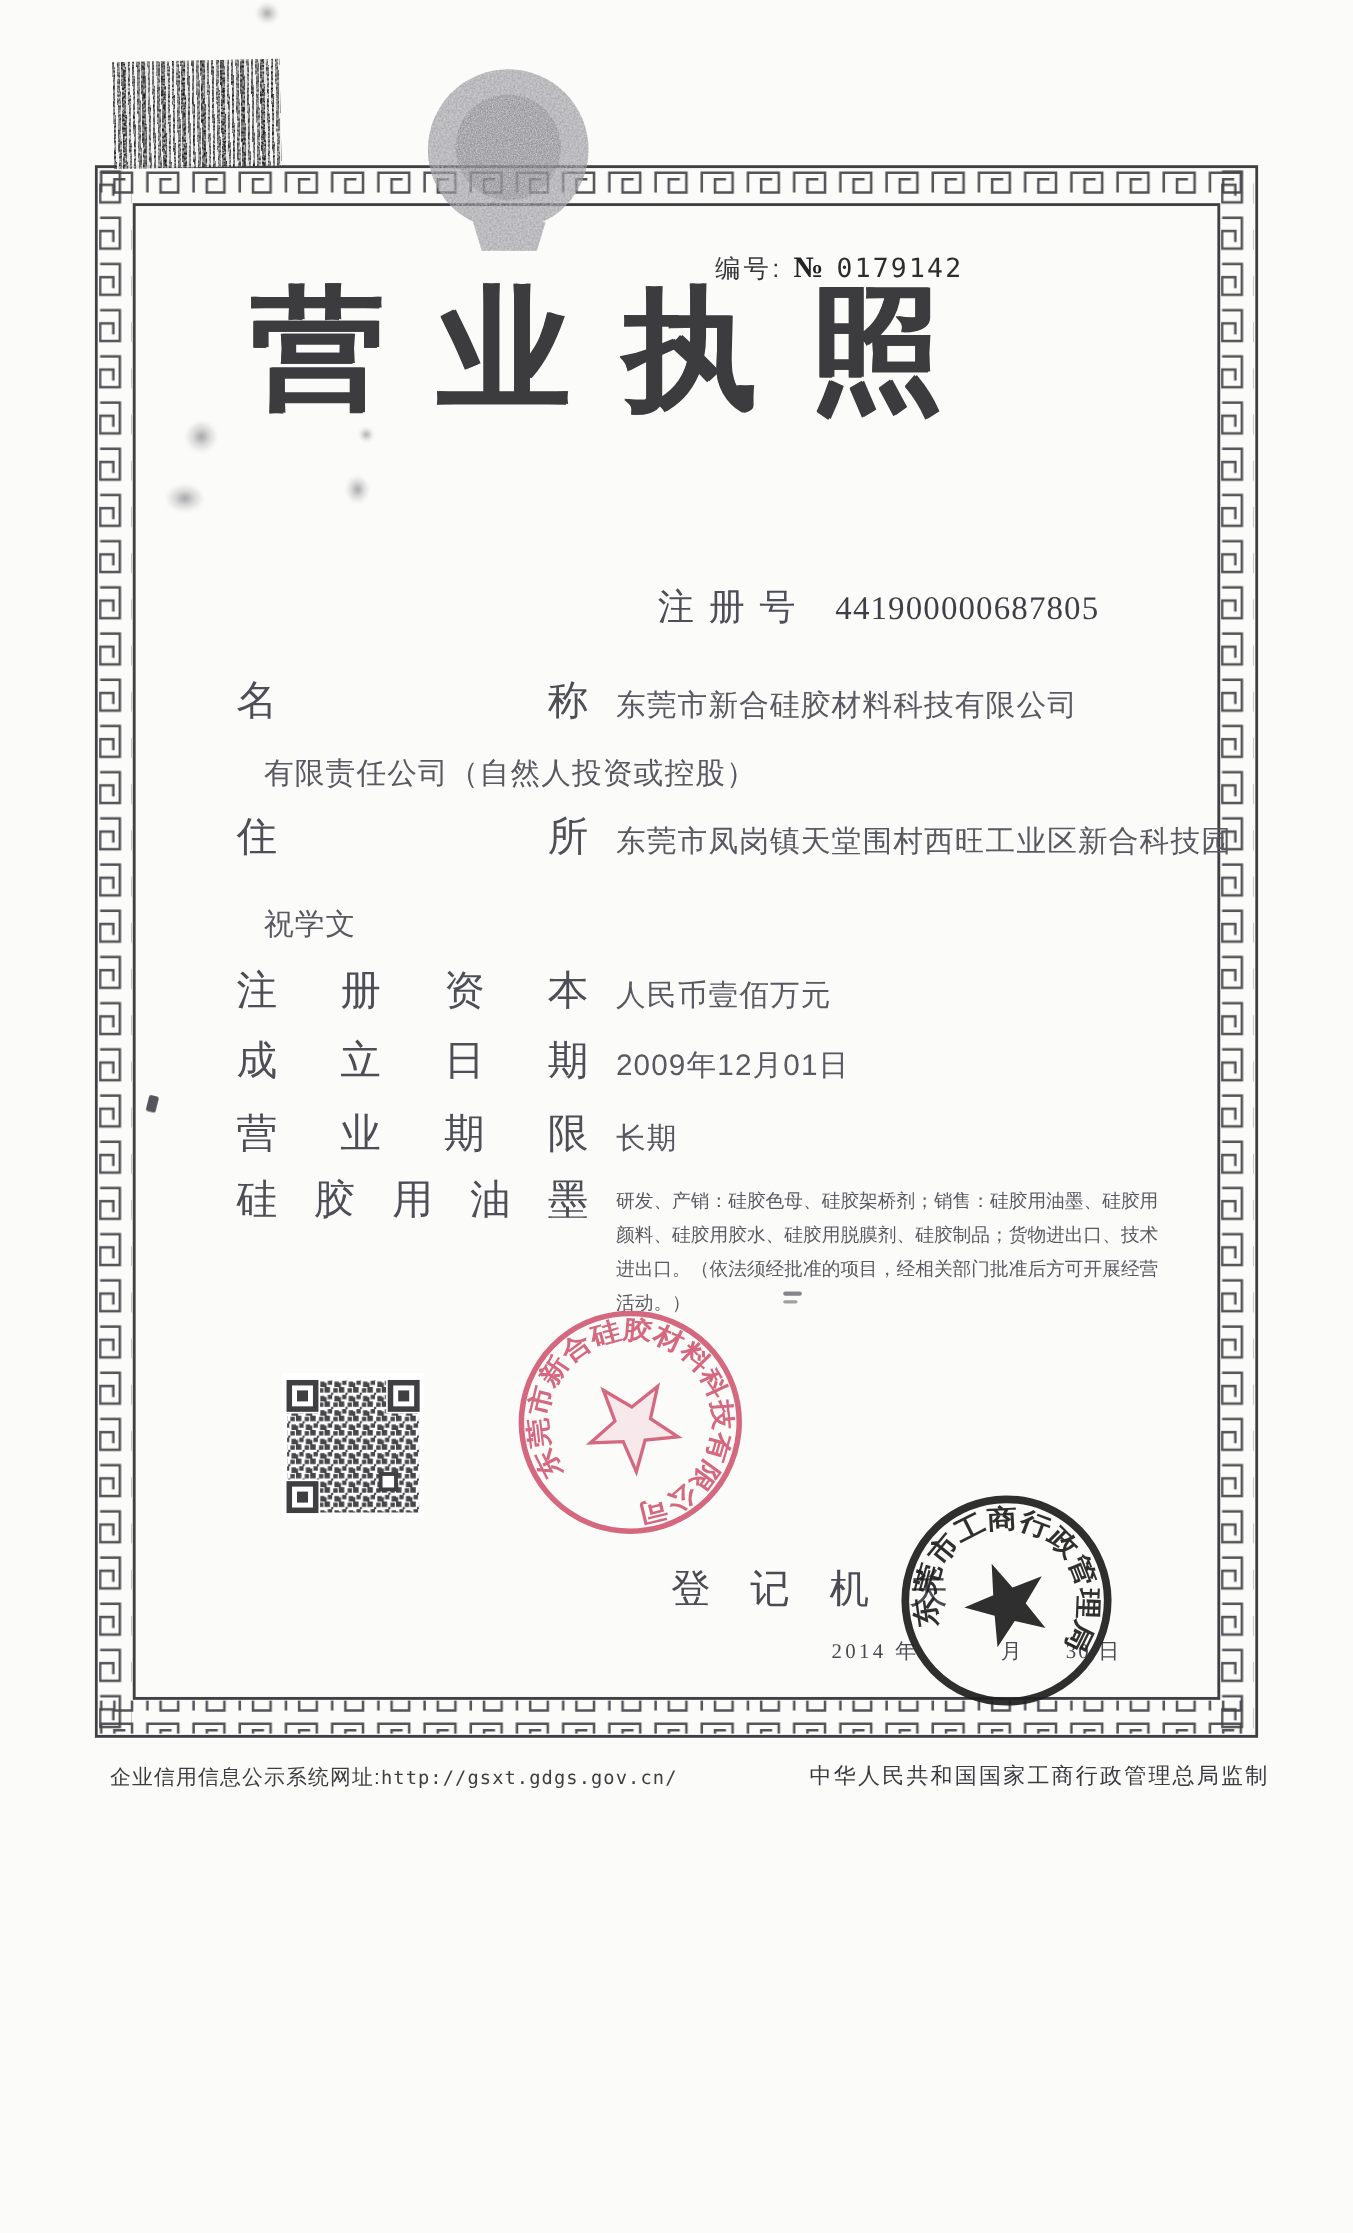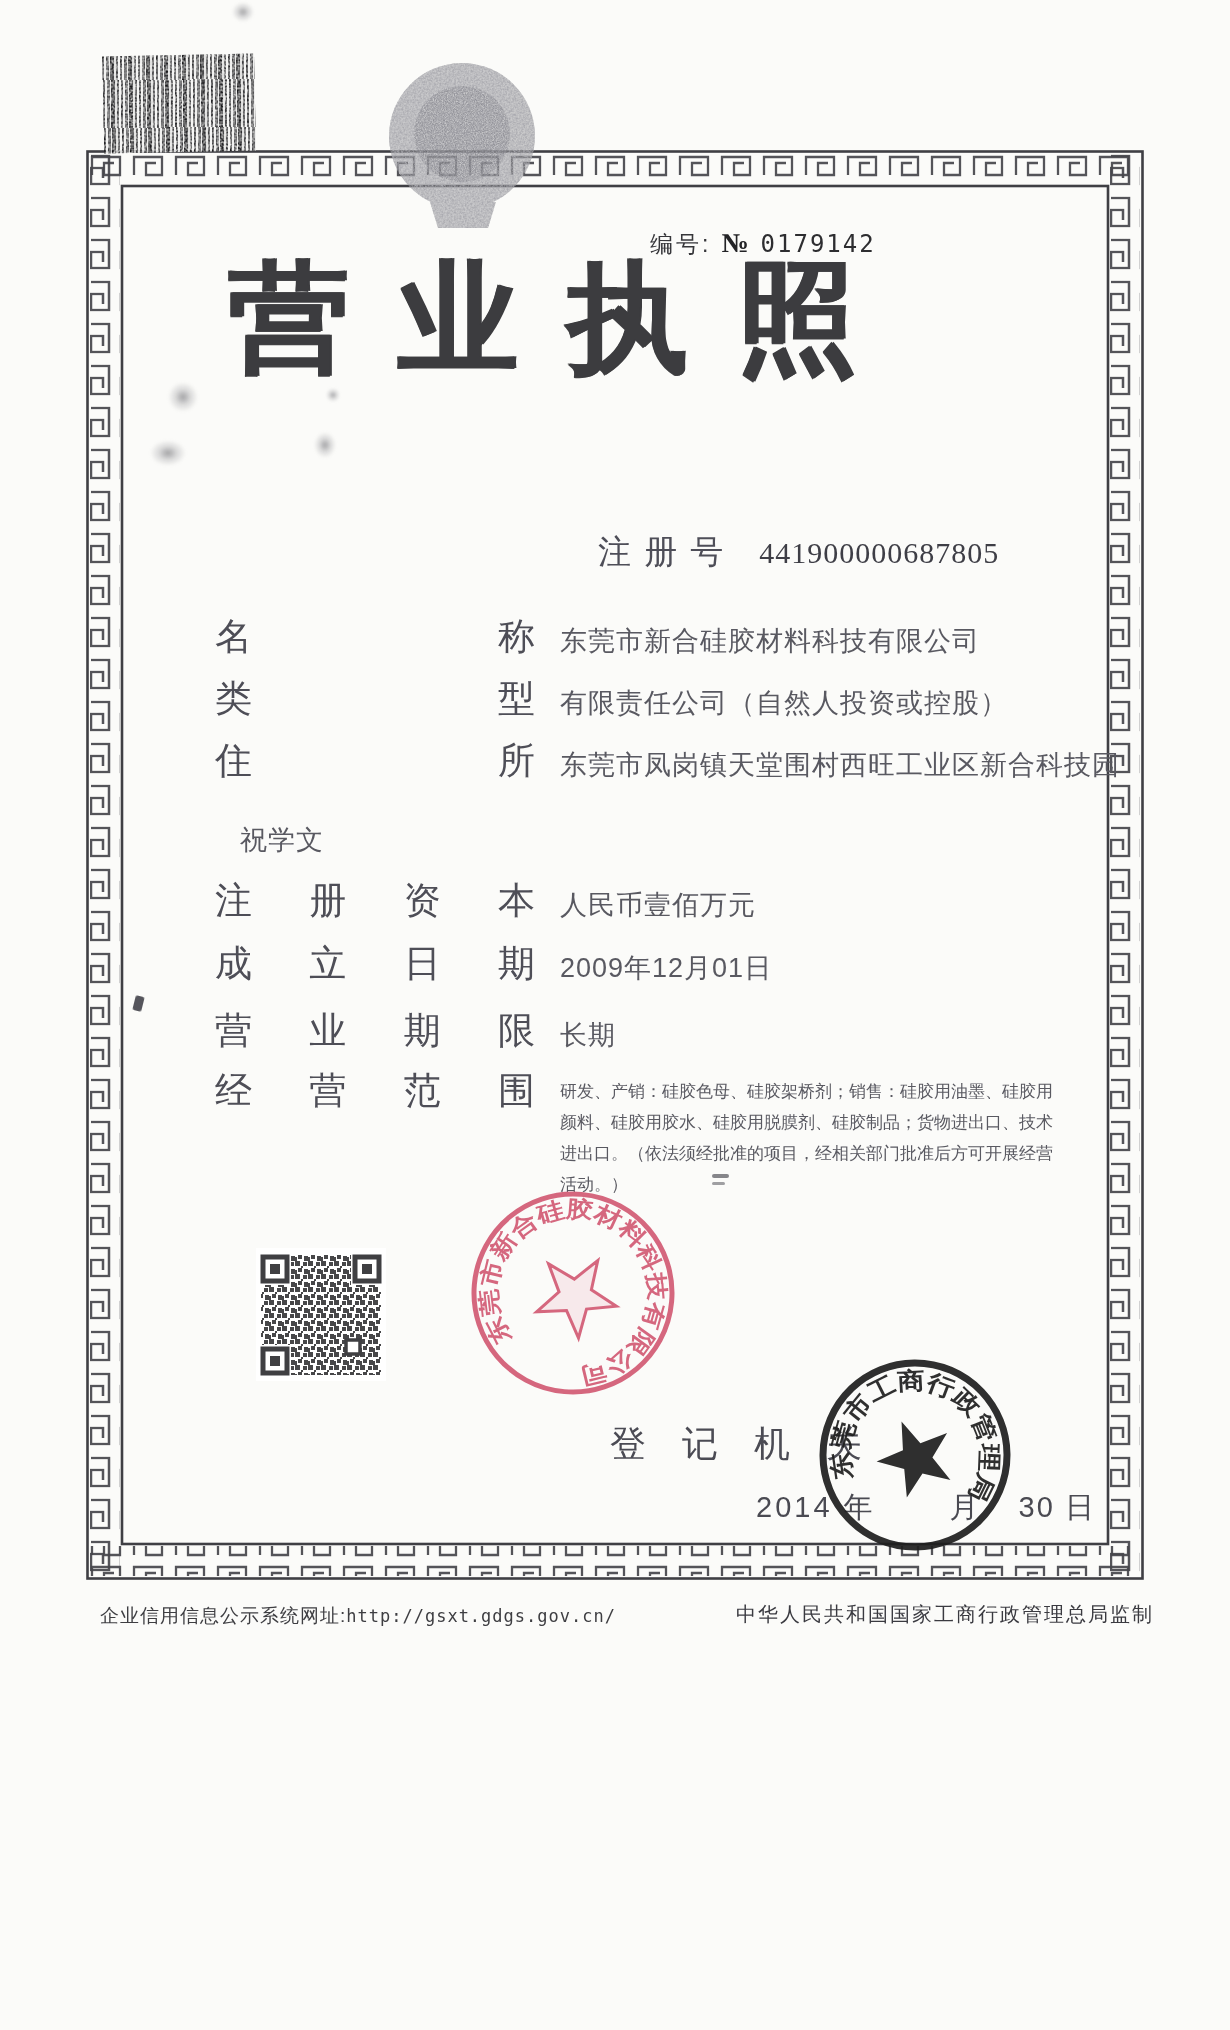--- a/index.html
+++ b/index.html
@@ -62,21 +62,21 @@
   
   .qr { left:256px; top:1248px; width:130px; height:133px; }
   .qr svg { width:100%; height:100%; display:block; }
 
   
   .company-seal { left:455px; top:1175px; width:236px; height:236px; opacity:.88; }
   .registry-stamp { left:807px; top:1347px; width:216px; height:216px; opacity:.92; }
 
   
   .registrar-label { left:610px; top:1420px; font-size:36px; letter-spacing:13px; color:#4b4b54; white-space:nowrap; }
-  .date-line { left:756px; top:1488px; display:flex; align-items:flex-end; font-size:29px; color:#4a4a52; white-space:nowrap; }
+  .date-line { left:756px; top:1488px; display:flex; align-items:flex-end; font-size:19px; color:#4a4a52; white-space:nowrap;font-family:Liberation Serif, serif; }
   .date-line .y { letter-spacing:3px; }
   .date-line .m { margin-left:74px; }
   .date-line .d { margin-left:40px; letter-spacing:2px; }
 
   
   .footer-left { left:100px; top:1603px; display:flex; align-items:baseline; white-space:nowrap; }
   .footer-left .cjk { font-size:19px; color:#3e3e42; letter-spacing:1px; }
   .footer-left .url { font-family:"DejaVu Sans Mono", monospace; font-size:17px; color:#3e3e42; letter-spacing:1px; }
   .footer-right { left:706px; top:1601px; width:448px; text-align:right; font-size:20px; color:#3a3a40; letter-spacing:2px; white-space:nowrap; }
 
@@ -153,21 +153,20 @@
 <div class="abs reg-line">
   <span class="reg-label">注 册 号</span>
   <span class="reg-number">441900000687805</span>
 </div>
 
 <div class="abs frow" style="top:616px">
   <div class="flabel">名称</div>
   <div class="fvalue">东莞市新合硅胶材料科技有限公司</div>
 </div>
 <div class="abs frow" style="top:678px">
-  <div class="flabel">类型</div>
   <div class="fvalue">有限责任公司（自然人投资或控股）</div>
 </div>
 <div class="abs frow" style="top:740px">
   <div class="flabel">住所</div>
   <div class="fvalue">东莞市凤岗镇天堂围村西旺工业区新合科技园</div>
 </div>
 <div class="abs frow" style="top:815px">
   <div class="fvalue">祝学文</div>
 </div>
 <div class="abs frow" style="top:880px">
@@ -176,21 +175,21 @@
 </div>
 <div class="abs frow" style="top:943px">
   <div class="flabel">成立日期</div>
   <div class="fvalue">2009年12月01日</div>
 </div>
 <div class="abs frow" style="top:1010px">
   <div class="flabel">营业期限</div>
   <div class="fvalue">长期</div>
 </div>
 <div class="abs frow" style="top:1070px">
-  <div class="flabel">经营范围</div>
+  <div class="flabel">硅胶用油墨</div>
   <div class="fvalue small scope-lines">
     <div>研发、产销：硅胶色母、硅胶架桥剂；销售：硅胶用油墨、硅胶用</div>
     <div>颜料、硅胶用胶水、硅胶用脱膜剂、硅胶制品；货物进出口、技术</div>
     <div>进出口。（依法须经批准的项目，经相关部门批准后方可开展经营</div>
     <div>活动。）</div>
   </div>
 </div>
 
 <div class="abs qr">
   <svg viewBox="0 0 130 133">

